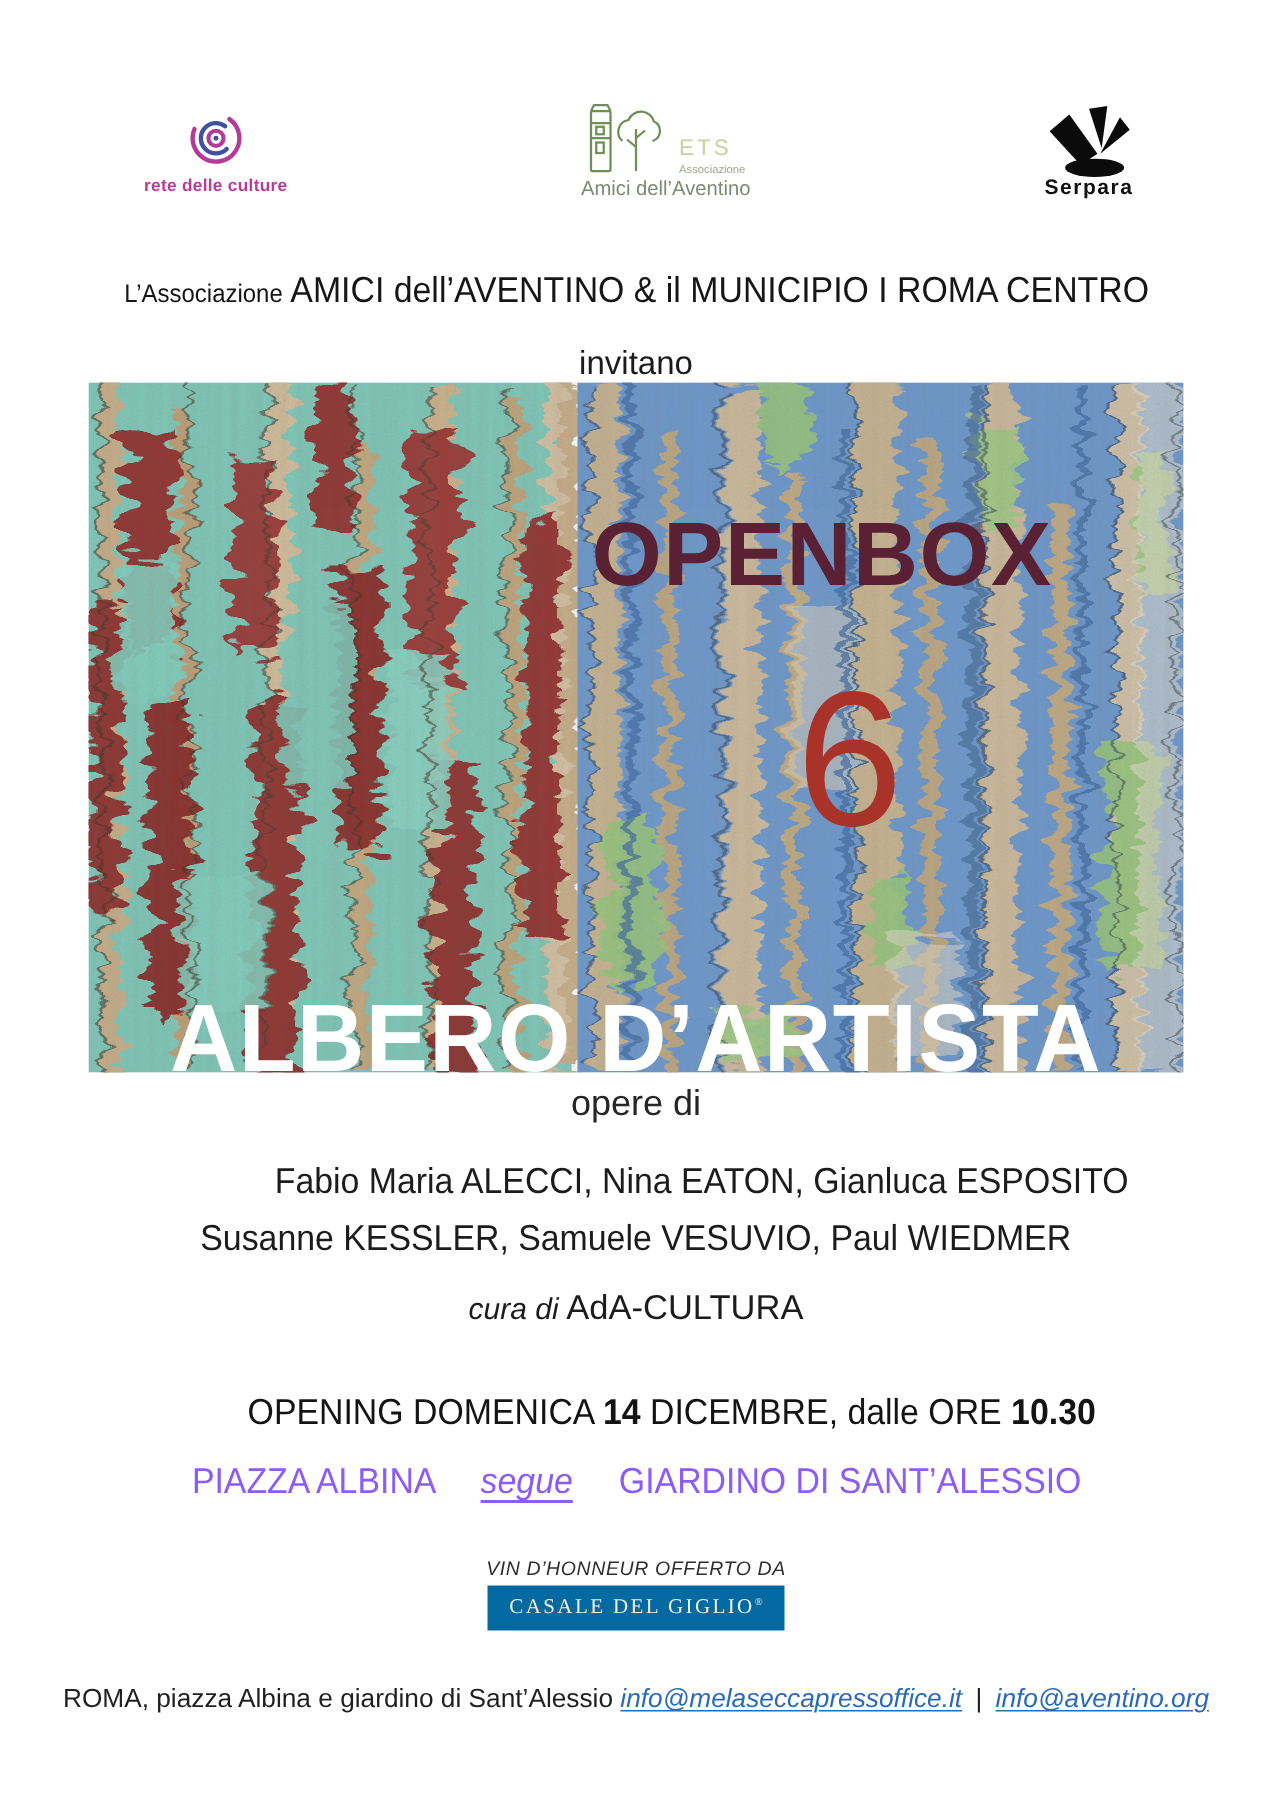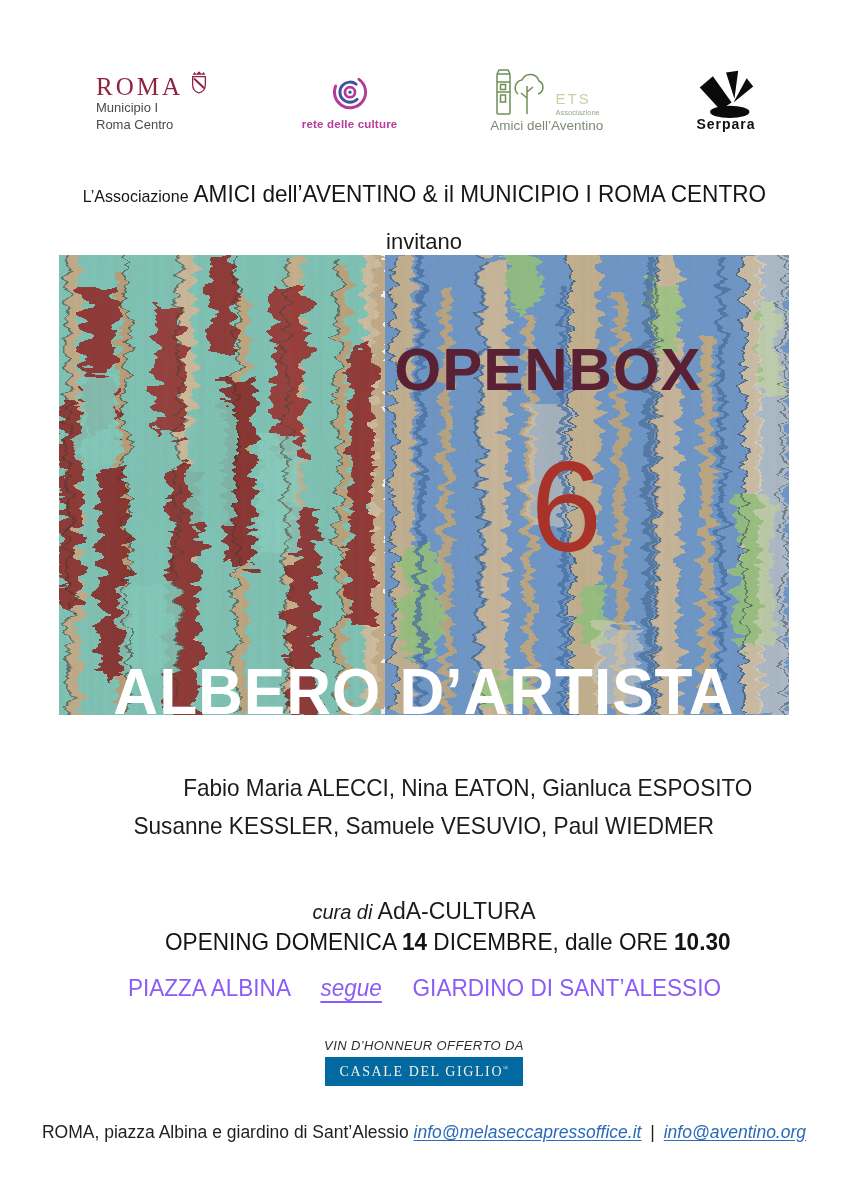--- a/index.html
+++ b/index.html
@@ -47,21 +47,21 @@
   .artwork{position:absolute;top:255px;left:59px;width:730px;height:460px;}
   .artwork svg.texture{position:absolute;inset:0;width:730px;height:460px;display:block;}
   .ob-title{position:absolute;top:80px;left:67%;transform:translateX(-50%);font-size:60px;font-weight:700;letter-spacing:1px;color:#5a2033;white-space:nowrap;}
   .ob-num{position:absolute;top:188px;left:69.5%;transform:translateX(-50%);font-size:128px;font-weight:500;color:#a93229;line-height:1;}
   .ob-sub{position:absolute;bottom:-14px;left:50%;transform:translateX(-50%) scaleX(.97);font-size:64px;font-weight:700;letter-spacing:1px;color:#ffffff;white-space:nowrap;}
 
   
   .opere{top:722px;font-size:24px;color:#262626;}
   .artists1{top:774px;font-size:24px;color:#1c1c1c;padding-left:44px;}
   .artists2{top:812px;font-size:24px;color:#1c1c1c;}
-  .cura{top:858px;font-size:23px;color:#1c1c1c;margin-top:40px;}
+  .cura{top:858px;font-size:23px;color:#1c1c1c;}
   .cura-pre{font-style:italic;font-size:20px;}
   .opening{top:928px;font-size:24px;color:#141414;padding-left:24px;}
   .opening b{font-weight:700;}
   .piazza{top:974px;font-size:24px;color:#8b5cf6;}
   .segue{font-style:italic;text-decoration:underline;margin:0 26px;text-underline-offset:5px;}
   .vin{top:1038px;font-size:13px;font-style:italic;letter-spacing:.4px;color:#2e2e2e;}
   .casale-wrap{top:1057px;}
   .casale-box{display:inline-block;background:#0369a1;color:#f4efe4;font-family:"Liberation Serif",serif;font-size:14px;letter-spacing:1.6px;padding:8px 15px 7px;line-height:1;}
   .casale-box sup{font-size:7px;letter-spacing:0;}
   .dates{top:1098px;font-size:17.5px;color:#1f1f1f;}
@@ -69,32 +69,20 @@
   .mail{color:#2a6ab8;font-style:italic;text-decoration:underline;cursor:pointer;text-underline-offset:2px;}
   .sep{color:#1f1f1f;margin:0 4px;}
 </style>
 </head>
 <body>
 
 <div class="poster">
 
   <header class="logos">
 
-    <div class="logo logo-roma">
-      <div class="roma-row">
-        <span class="roma-word">ROMA</span>
-        <svg class="roma-crest" viewBox="0 0 22 26">
-          <path d="M4 4 L6 1 L8 3 L11 0 L14 3 L16 1 L18 4 Z" fill="#8e2342"></path>
-          <path d="M4 6 h14 v9 c0 5 -3.5 8 -7 9 c-3.5 -1 -7 -4 -7 -9 Z" fill="none" stroke="#8e2342" stroke-width="1.4"></path>
-          <line x1="5.5" y1="8" x2="16.5" y2="18.5" stroke="#8e2342" stroke-width="2.2"></line>
-        </svg>
-      </div>
-      <div class="roma-sub">Municipio I</div>
-      <div class="roma-sub">Roma Centro</div>
-    </div>
 
     <div class="logo logo-rete">
       <svg class="rete-icon" viewBox="0 0 48 48">
         <circle cx="24" cy="22" r="17" fill="none" stroke="#b43a97" stroke-width="3.2" stroke-dasharray="76 32" stroke-linecap="round" transform="rotate(-55 24 22)"></circle>
         <circle cx="24" cy="22" r="11" fill="none" stroke="#41519f" stroke-width="3.2" stroke-dasharray="50 20" stroke-linecap="round" transform="rotate(45 24 22)"></circle>
         <circle cx="24" cy="22" r="5.5" fill="none" stroke="#b43a97" stroke-width="3"></circle>
         <circle cx="24" cy="22" r="1.8" fill="#41519f"></circle>
       </svg>
       <div class="rete-label">rete delle culture</div>
     </div>
@@ -248,20 +236,21 @@
 
       <rect x="0" y="0" width="730" height="460" filter="url(#fGrain)" opacity="0.28"></rect>
       <rect x="0" y="0" width="730" height="460" filter="url(#fSpeck)" opacity="0.5"></rect>
     </svg>
 
     <div class="ob-title">OPENBOX</div>
     <div class="ob-num">6</div>
     <div class="ob-sub">ALBERO D’ARTISTA</div>
   </div>
 
+  <div class="cline opere">opere di</div>
   <div class="cline artists1"><span class="squeeze">Fabio Maria ALECCI, Nina EATON, Gianluca ESPOSITO</span></div>
   <div class="cline artists2"><span class="squeeze">Susanne KESSLER, Samuele VESUVIO, Paul WIEDMER</span></div>
   <div class="cline cura">
     <span class="cura-pre">cura di</span>
     <span>AdA-CULTURA</span>
   </div>
 
   <div class="cline opening">
     <span class="squeeze">
       <span>OPENING DOMENICA</span>

